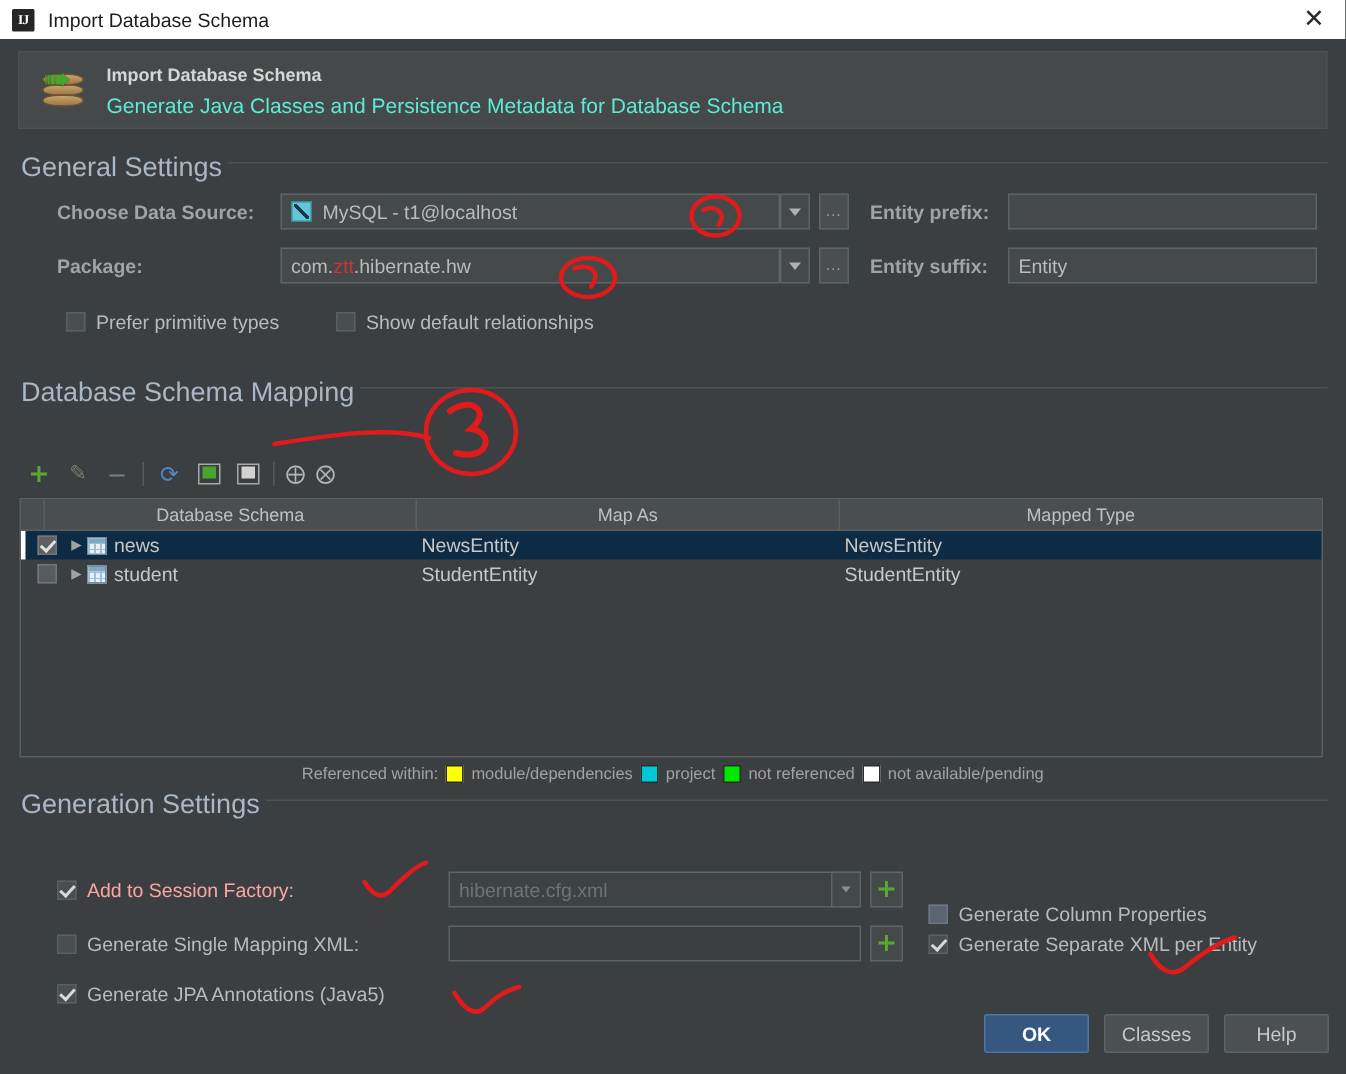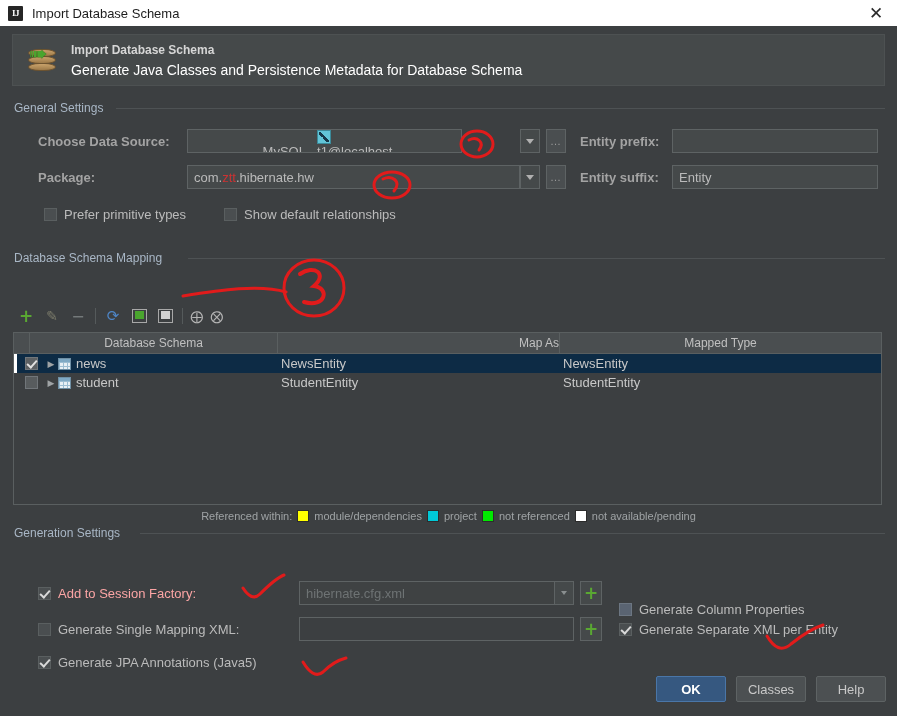--- a/index.html
+++ b/index.html
@@ -99,26 +99,26 @@
     font-size: 22px;
     line-height: 18px;
     font-family: "DejaVu Sans", sans-serif;
     text-shadow: 0 0 1px #1d4a10;
   }
   .banner-text { display: flex; flex-direction: column; justify-content: center; }
   .banner-title {
     font-size: 12px; font-weight: bold; color: #d6d6d6;
     margin-bottom: 5px;
   }
-  .banner-sub { font-size: 14px; color: #ffffff; }
+  .banner-sub { font-size: 14px; color: #5eead4; }
 
   
   .group-label {
     position: absolute;
-    font-size: 12px;
+    font-size: 18px;
     color: #a9b7c6;
     background: #3c3f41;
     padding: 0 4px 0 2px;
     z-index: 3;
   }
   .group-line {
     position: absolute;
     height: 1px;
     background: #4e5254;
   }
@@ -453,21 +453,21 @@
     <div class="banner-text">
       <div class="banner-title">Import Database Schema</div>
       <div class="banner-sub">Generate Java Classes and Persistence Metadata for Database Schema</div>
     </div>
   </div>
 
   <div class="group-label" style="left:12px; top:75px;">General Settings</div>
   <div class="group-line" style="left:116px; top:82px; width:769px;"></div>
 
   <div class="lbl" style="left:38px; top:108px;">Choose Data Source:</div>
-  <div class="field" style="left:187px; top:103px; width:275px;flex-direction:column;">
+  <div class="field" style="left:187px; top:103px; width:333px;">
     <span class="mysql-icon"></span>
     <span>MySQL - t1@localhost</span>
   </div>
   <div class="combo-arrow" style="left:520px; top:103px;"></div>
   <div class="ellipsis-btn" style="left:546px; top:103px;">…</div>
 
   <div class="lbl" style="left:580px; top:108px;">Entity prefix:</div>
   <div class="field" style="left:672px; top:103px; width:206px;"></div>
 
   <div class="lbl" style="left:38px; top:144px;">Package:</div>
@@ -508,21 +508,21 @@
       </div>
     <div class="tsep"></div>
     <div class="collapse-ic">⨁</div>
     <div class="collapse-ic">⨂</div>
   </div>
 
   <div class="tablebox">
     <div class="thead">
       <div class="th corner"></div>
       <div class="th" style="width:248px;">Database Schema</div>
-      <div class="th" style="width:282px;text-align:right;">Map As</div>
+      <div class="th" style="width:282px;">Map As</div>
       <div class="th" style="width:321px; border-right:none;">Mapped Type</div>
     </div>
 
     <div class="trow selected">
       <div class="sel-left"></div>
       <div class="cell-schema">
         <span style="width:6px;flex:none;"></span>
         <span class="rowcb checked"></span>
         <span class="expander">▶</span>
         <span class="tbl-icon"></span>

